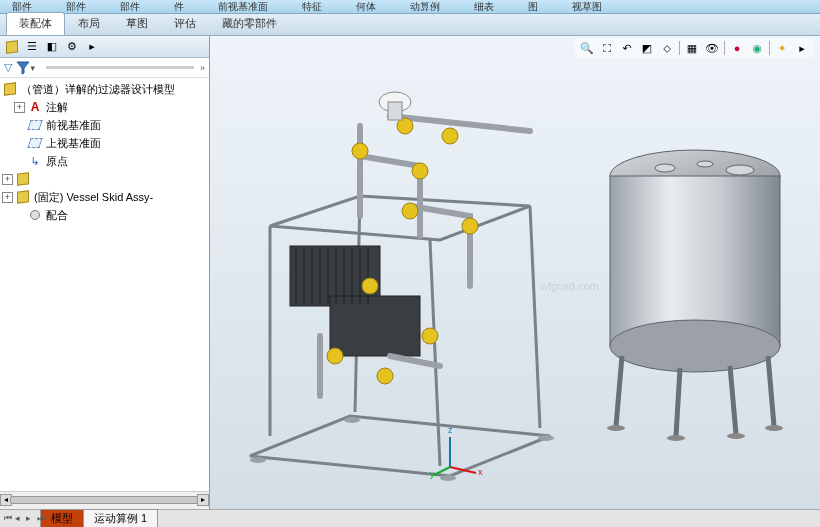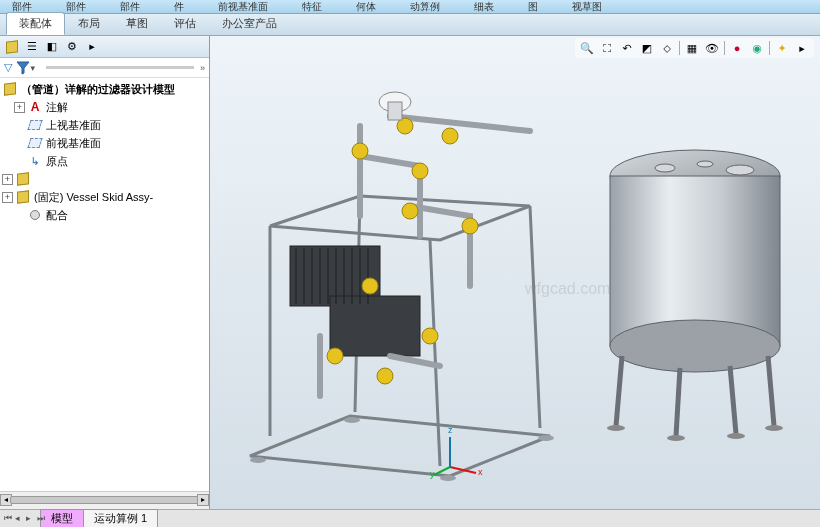--- a/index.html
+++ b/index.html
@@ -24,44 +24,44 @@
   .filter-row { height: 20px; display: flex; align-items: center; padding: 2px 4px; border-bottom: 1px solid #ddd; }
   .filter-row .funnel { width: 14px; height: 14px; }
   .filter-row .drop { width: 10px; font-size: 9px; color: #555; }
   .filter-row .bar { flex: 1; height: 3px; background: #ccc; margin: 0 6px; }
   .tree-body { flex: 1; overflow: auto; padding: 2px 0; }
   .tree-node { display: flex; align-items: center; padding: 1px 2px; white-space: nowrap; cursor: pointer; }
   .tree-node .expander { width: 11px; height: 11px; border: 1px solid #888; background: #fff; font-size: 9px; line-height: 9px; text-align: center; margin-right: 2px; color: #444; }
   .tree-node .spacer { width: 13px; display: inline-block; }
   .tree-node .icon { width: 16px; height: 16px; margin-right: 3px; display: inline-flex; align-items: center; justify-content: center; }
   .tree-node .label { font-size: 11px; color: #000; }
-  .tree-node.root .label { font-weight: bold; text-align: right; }
+  .tree-node.root .label { font-weight: normal; text-align: right; }
   .indent-1 { padding-left: 14px; }
   .tree-scroll-slider { height: 18px; border-top: 1px solid #ccc; background: #f0f0f0; position: relative; }
   .tree-scroll-slider .thumb { position: absolute; left: 10px; right: 10px; top: 4px; height: 8px; background: #c9c9c9; border: 1px solid #999; border-radius: 2px; }
   .tree-scroll-slider .btn { position: absolute; top: 2px; width: 12px; height: 12px; background: #ddd; border: 1px solid #999; font-size: 8px; text-align: center; }
   
   
   .viewport { flex: 1; position: relative; background: linear-gradient(#eef4f9, #d4dee6); overflow: hidden; }
   .vp-toolbar { position: absolute; top: 2px; right: 6px; height: 20px; display: flex; align-items: center; gap: 4px; background: rgba(255,255,255,0.5); padding: 1px 4px; border-radius: 3px; }
   .vp-toolbar .tb { width: 16px; height: 16px; cursor: pointer; font-size: 11px; display: flex; align-items: center; justify-content: center; }
   .vp-toolbar .sep { width: 1px; height: 14px; background: #aaa; }
   
   .triad { position: absolute; left: 220px; bottom: 30px; width: 60px; height: 60px; }
   .triad svg { width: 100%; height: 100%; }
   
   .watermark { position: absolute; top: 210px; left: 310px; font-size: 28px; color: rgba(120,120,120,0.25); font-weight: bold; pointer-events: none; }
-  .watermark-sub { position: absolute; top: 244px; left: 315px; font-size: 16px; color: rgba(120,120,120,0.22); pointer-events: none; }
+  .watermark-sub { position: absolute; top: 244px; left: 330px; font-size: 11px; color: rgba(120,120,120,0.22); pointer-events: none; }
   
   .model-svg { position: absolute; inset: 0; width: 100%; height: 100%; }
   
   
   .bottom-tabs { position: absolute; left: 0; right: 0; bottom: 0; height: 18px; background: #e4e4e4; border-top: 1px solid #aaa; display: flex; align-items: center; padding-left: 40px; }
   .bottom-tabs .btab { padding: 1px 10px; font-size: 11px; border: 1px solid #999; background: #f5f5f5; margin-right: -1px; cursor: pointer; }
-  .bottom-tabs .btab.active { background: #f0abfc; }
+  .bottom-tabs .btab.active { background: #c2410c; }
   .bottom-tabs .nav { position: absolute; left: 4px; display: flex; gap: 1px; }
   .bottom-tabs .nav span { width: 10px; font-size: 9px; color: #555; cursor: pointer; }
 
   
   .i-cube { width:12px; height:12px; background:#e6c84a; border:1px solid #a38a1f; transform: skewY(-6deg); }
   .i-annot { color:#c00; font-weight:bold; font-size:12px; }
   .i-sensor { width:10px;height:10px;border:1px solid #b8860b;background:#ffd76b;border-radius:2px; }
   .i-plane { width:12px;height:10px;border:1px dashed #6a8bb5;background:#e8f0fa;transform: skewX(-18deg); }
   .i-origin { color:#2a6cc2; font-size:11px; }
   .i-mate { width:10px;height:10px;border:1px solid #7a7a7a;border-radius:50%;background:#ddd; }
@@ -81,21 +81,21 @@
   <span class="chunk">细表</span>
   <span class="chunk">图</span>
   <span class="chunk">视草图</span>
 </div>
 
 <div class="tab-strip">
   <div class="tab active">装配体</div>
   <div class="tab">布局</div>
   <div class="tab">草图</div>
   <div class="tab">评估</div>
-  <div class="tab">办公室产品</div>
+  <div class="tab">藏的零部件</div>
 </div>
 
 <div class="main">
 
   <div class="tree-panel">
     <div class="tree-toolbar">
       <span class="tb-icon">
           <span class="i-cube"></span>
         </span>
       <span class="tb-icon">☰</span>
@@ -124,28 +124,28 @@
         <span class="icon">
             <span class="i-annot">A</span>
           </span>
         <span class="label">注解</span>
       </div>
       <div class="tree-node indent-1">
         <span class="spacer"></span>
         <span class="icon">
             <span class="i-plane"></span>
           </span>
+        <span class="label">前视基准面</span>
+      </div>
+      <div class="tree-node indent-1">
+        <span class="spacer"></span>
+        <span class="icon">
+            <span class="i-plane"></span>
+          </span>
         <span class="label">上视基准面</span>
-      </div>
-      <div class="tree-node indent-1">
-        <span class="spacer"></span>
-        <span class="icon">
-            <span class="i-plane"></span>
-          </span>
-        <span class="label">前视基准面</span>
       </div>
       <div class="tree-node indent-1">
         <span class="spacer"></span>
         <span class="icon">
             <span class="i-origin">↳</span>
           </span>
         <span class="label">原点</span>
       </div>
       <div class="tree-node">
         <span class="expander">+</span>

